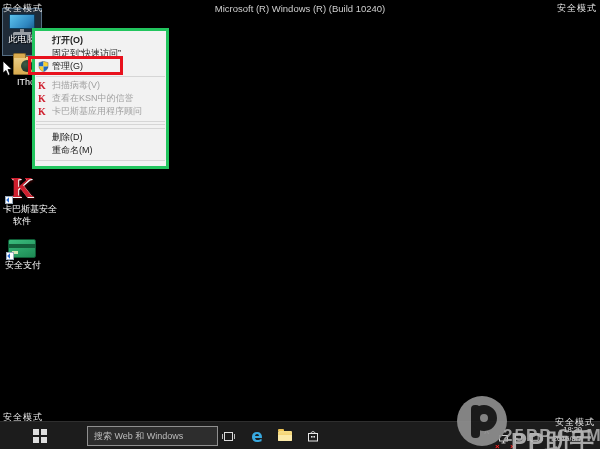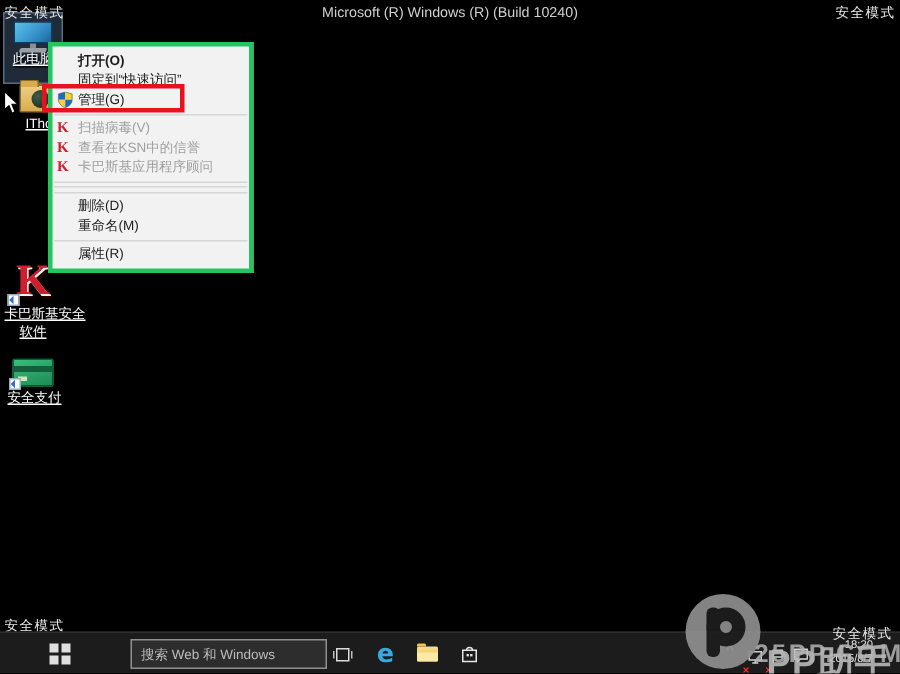--- a/index.html
+++ b/index.html
@@ -12,21 +12,21 @@
   .c-tl { left:3px; top:2px; }
   .c-tr { right:3px; top:2px; }
   .c-bl { left:3px; top:411px; }
   .c-br { right:5px; top:416px; z-index:61; }
   .build { position:absolute; top:3px; left:0; width:100%; text-align:center;
            color:#cfcfcf; font-size:9.5px; z-index:5; }
 
   
   .dicon { position:absolute; z-index:2; text-align:center; color:#fff; font-size:9px;
            text-shadow:1px 1px 1px #000; }
-  .dicon .lbl { margin-top:2px; white-space:nowrap;text-decoration:underline; }
+  .dicon .lbl { margin-top:2px; white-space:nowrap; }
 
   .thispc { left:2px; top:8px; width:40px; height:48px;
             background:rgba(95,135,175,.32); border:1px solid rgba(150,190,225,.45); }
   .monitor { margin:5px auto 0; width:26px; height:17px; position:relative; }
   .screen { width:26px; height:15px; background:linear-gradient(135deg,#5cc3ee 0%,#2f87c0 70%,#1f6296 100%);
             border:1px solid #0d3d5e; border-radius:1px; }
   .mstand { width:4px; height:3px; background:#8a8f94; margin:0 auto; }
   .mbase  { width:18px; height:3px; background:#9aa0a6; margin:0 auto; border-radius:1px;
             transform:skewX(-20deg); }
 
@@ -225,23 +225,20 @@
   <div class="sep"></div>
   <div class="sep"></div>
   <div class="sep"></div>
   <div class="mi">
     <span class="mi-t">删除(D)</span>
   </div>
   <div class="mi">
     <span class="mi-t">重命名(M)</span>
   </div>
   <div class="sep"></div>
-  <div class="mi">
-    <span class="mi-t">属性(R)</span>
-  </div>
 </div>
 
 <div class="redbox"></div>
 
 <div class="taskbar">
   <div class="start">
     <div class="winlogo">
       <span></span>
         <span></span>
         <span></span>

